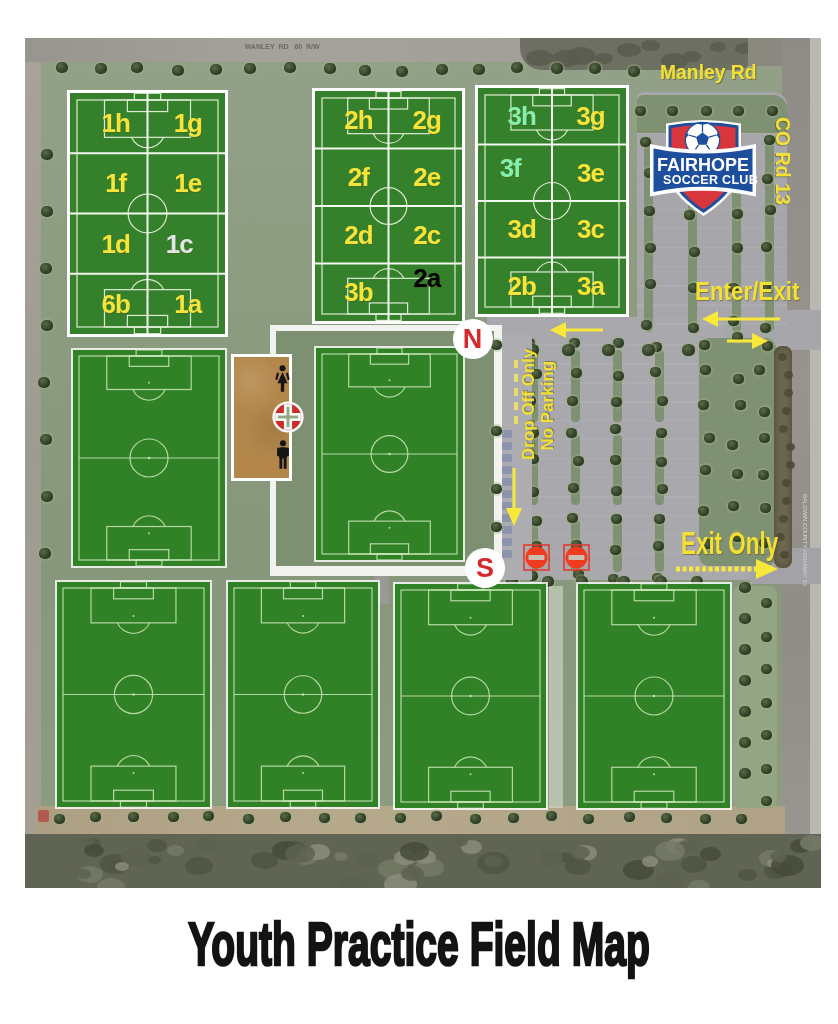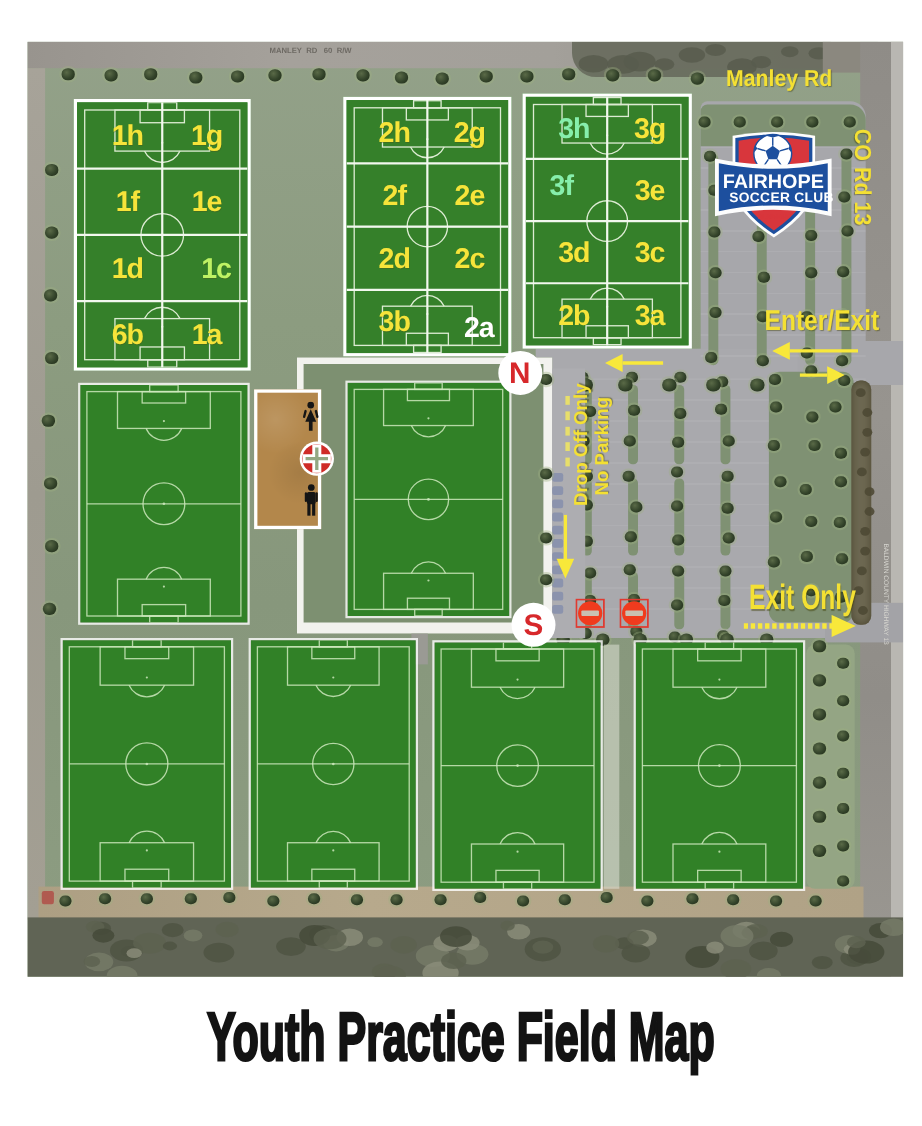--- a/index.html
+++ b/index.html
@@ -279,21 +279,21 @@
           <line x1="0" y1="60.25" x2="155" y2="60.25" stroke="#f2f8ee" stroke-width="2" fill="none"></line>
           <line x1="0" y1="120.5" x2="155" y2="120.5" stroke="#f2f8ee" stroke-width="2" fill="none"></line>
           <line x1="0" y1="180.75" x2="155" y2="180.75" stroke="#f2f8ee" stroke-width="2" fill="none"></line>
           <line x1="77.5" y1="0" x2="77.5" y2="241" stroke="#f2f8ee" stroke-width="2" fill="none"></line>
         </svg>
         <div style="position:absolute;left:23.724999999999994px;top:15.125px;width:44px;text-align:center;font:bold 26px 'Liberation Sans',sans-serif;color:#f6e43a;text-shadow:0.5px 0.7px 0 rgba(80,80,20,.35); letter-spacing:-1px">1h</div>
         <div style="position:absolute;left:95.8px;top:15.125px;width:44px;text-align:center;font:bold 26px 'Liberation Sans',sans-serif;color:#f6e43a;text-shadow:0.5px 0.7px 0 rgba(80,80,20,.35); letter-spacing:-1px">1g</div>
         <div style="position:absolute;left:23.724999999999994px;top:75.375px;width:44px;text-align:center;font:bold 26px 'Liberation Sans',sans-serif;color:#f6e43a;text-shadow:0.5px 0.7px 0 rgba(80,80,20,.35); letter-spacing:-1px">1f</div>
         <div style="position:absolute;left:95.8px;top:75.375px;width:44px;text-align:center;font:bold 26px 'Liberation Sans',sans-serif;color:#f6e43a;text-shadow:0.5px 0.7px 0 rgba(80,80,20,.35); letter-spacing:-1px">1e</div>
         <div style="position:absolute;left:23.724999999999994px;top:135.625px;width:44px;text-align:center;font:bold 26px 'Liberation Sans',sans-serif;color:#f6e43a;text-shadow:0.5px 0.7px 0 rgba(80,80,20,.35); letter-spacing:-1px">1d</div>
-        <div style="position:absolute;left:95.8px;top:135.625px;width:44px;text-align:right;font:bold 26px 'Liberation Sans',sans-serif;color:#bef264;text-shadow:0.5px 0.7px 0 rgba(80,80,20,.35); letter-spacing:-1px">1c</div>
+        <div style="position:absolute;left:95.8px;top:135.625px;width:44px;text-align:left;font:bold 26px 'Liberation Sans',sans-serif;color:#e5e5e5;text-shadow:0.5px 0.7px 0 rgba(80,80,20,.35); letter-spacing:-1px">1c</div>
         <div style="position:absolute;left:23.724999999999994px;top:195.875px;width:44px;text-align:center;font:bold 26px 'Liberation Sans',sans-serif;color:#f6e43a;text-shadow:0.5px 0.7px 0 rgba(80,80,20,.35); letter-spacing:-1px">6b</div>
         <div style="position:absolute;left:95.8px;top:195.875px;width:44px;text-align:center;font:bold 26px 'Liberation Sans',sans-serif;color:#f6e43a;text-shadow:0.5px 0.7px 0 rgba(80,80,20,.35); letter-spacing:-1px">1a</div>
       </div>
       <div style="position:absolute;left:287px;top:50px;width:147px;height:230px;border:3px solid #fff;background:#35802a">
         <svg width="147" height="230" viewBox="0 0 147 230" style="position:absolute;left:0;top:0">
           <rect x="0" y="0" width="147" height="230" fill="#35802a"></rect>
           <rect x="7" y="7" width="133" height="216" stroke="#dcebd2" stroke-width="1.2" fill="none"></rect>
           <line x1="7" y1="115.0" x2="140" y2="115.0" stroke="#dcebd2" stroke-width="1.2" fill="none"></line>
           <circle cx="73.5" cy="115.0" r="18.375" stroke="#dcebd2" stroke-width="1.2" fill="none"></circle>
           <circle cx="73.5" cy="115.0" r="1.2" fill="#dcebd2"></circle>
@@ -312,21 +312,21 @@
           <line x1="0" y1="172.5" x2="147" y2="172.5" stroke="#f2f8ee" stroke-width="2" fill="none"></line>
           <line x1="73.5" y1="0" x2="73.5" y2="230" stroke="#f2f8ee" stroke-width="2" fill="none"></line>
         </svg>
         <div style="position:absolute;left:21.364999999999995px;top:13.75px;width:44px;text-align:center;font:bold 26px 'Liberation Sans',sans-serif;color:#f6e43a;text-shadow:0.5px 0.7px 0 rgba(80,80,20,.35); letter-spacing:-1px">2h</div>
         <div style="position:absolute;left:89.72px;top:13.75px;width:44px;text-align:center;font:bold 26px 'Liberation Sans',sans-serif;color:#f6e43a;text-shadow:0.5px 0.7px 0 rgba(80,80,20,.35); letter-spacing:-1px">2g</div>
         <div style="position:absolute;left:21.364999999999995px;top:71.25px;width:44px;text-align:center;font:bold 26px 'Liberation Sans',sans-serif;color:#f6e43a;text-shadow:0.5px 0.7px 0 rgba(80,80,20,.35); letter-spacing:-1px">2f</div>
         <div style="position:absolute;left:89.72px;top:71.25px;width:44px;text-align:center;font:bold 26px 'Liberation Sans',sans-serif;color:#f6e43a;text-shadow:0.5px 0.7px 0 rgba(80,80,20,.35); letter-spacing:-1px">2e</div>
         <div style="position:absolute;left:21.364999999999995px;top:128.75px;width:44px;text-align:center;font:bold 26px 'Liberation Sans',sans-serif;color:#f6e43a;text-shadow:0.5px 0.7px 0 rgba(80,80,20,.35); letter-spacing:-1px">2d</div>
         <div style="position:absolute;left:89.72px;top:128.75px;width:44px;text-align:center;font:bold 26px 'Liberation Sans',sans-serif;color:#f6e43a;text-shadow:0.5px 0.7px 0 rgba(80,80,20,.35); letter-spacing:-1px">2c</div>
         <div style="position:absolute;left:21.364999999999995px;top:186.25px;width:44px;text-align:center;font:bold 26px 'Liberation Sans',sans-serif;color:#f6e43a;text-shadow:0.5px 0.7px 0 rgba(80,80,20,.35); letter-spacing:-1px">3b</div>
-        <div style="position:absolute;left:89.72px;top:191px;width:44px;text-align:right;font:bold 26px 'Liberation Sans',sans-serif;color:#ffffff;text-shadow:0.5px 0.7px 0 rgba(80,80,20,.35); letter-spacing:-1px">2a</div>
+        <div style="position:absolute;left:89.72px;top:172px;width:44px;text-align:center;font:bold 26px 'Liberation Sans',sans-serif;color:#000000;text-shadow:0.5px 0.7px 0 rgba(80,80,20,.35); letter-spacing:-1px">2a</div>
       </div>
       <div style="position:absolute;left:450px;top:47px;width:148px;height:226px;border:3px solid #fff;background:#35802a">
         <svg width="148" height="226" viewBox="0 0 148 226" style="position:absolute;left:0;top:0">
           <rect x="0" y="0" width="148" height="226" fill="#35802a"></rect>
           <rect x="7" y="7" width="134" height="212" stroke="#dcebd2" stroke-width="1.2" fill="none"></rect>
           <line x1="7" y1="113.0" x2="141" y2="113.0" stroke="#dcebd2" stroke-width="1.2" fill="none"></line>
           <circle cx="74.0" cy="113.0" r="18.5" stroke="#dcebd2" stroke-width="1.2" fill="none"></circle>
           <circle cx="74.0" cy="113.0" r="1.2" fill="#dcebd2"></circle>
           <rect x="32.93" y="7" width="82.14" height="35.03" stroke="#dcebd2" stroke-width="1.2" fill="none"></rect>
           <rect x="54.76" y="7" width="38.480000000000004" height="10.848" stroke="#dcebd2" stroke-width="1.2" fill="none"></rect>

